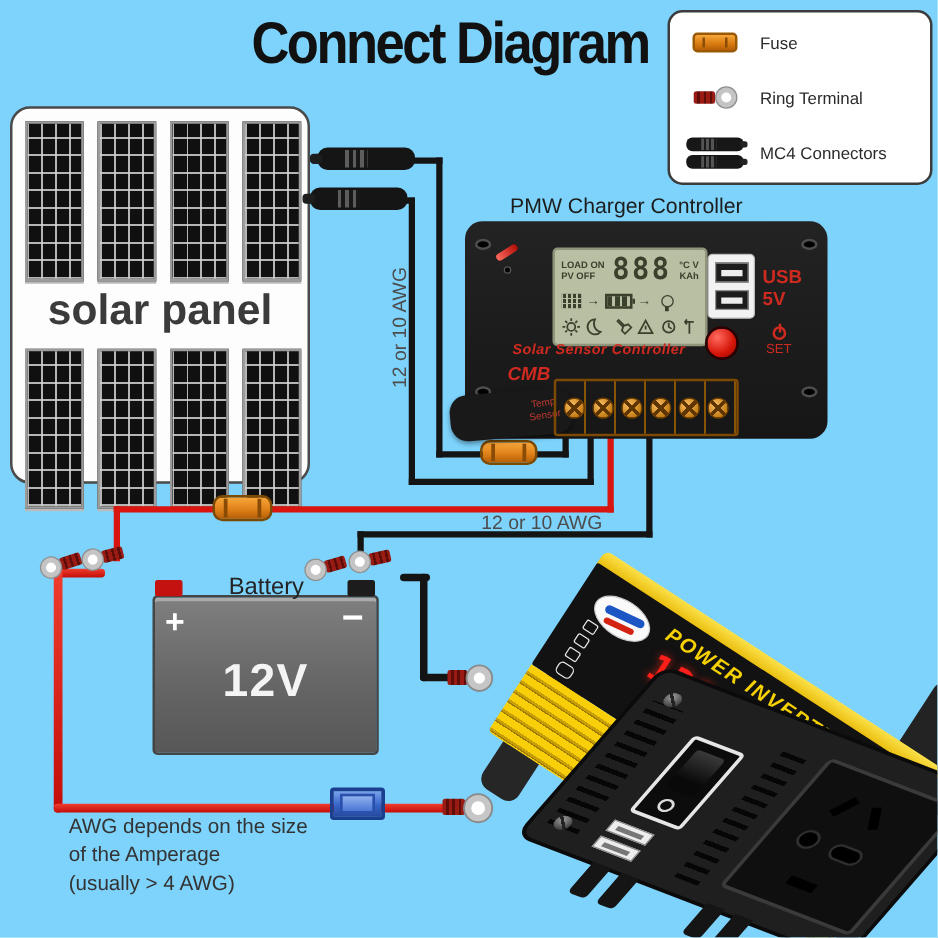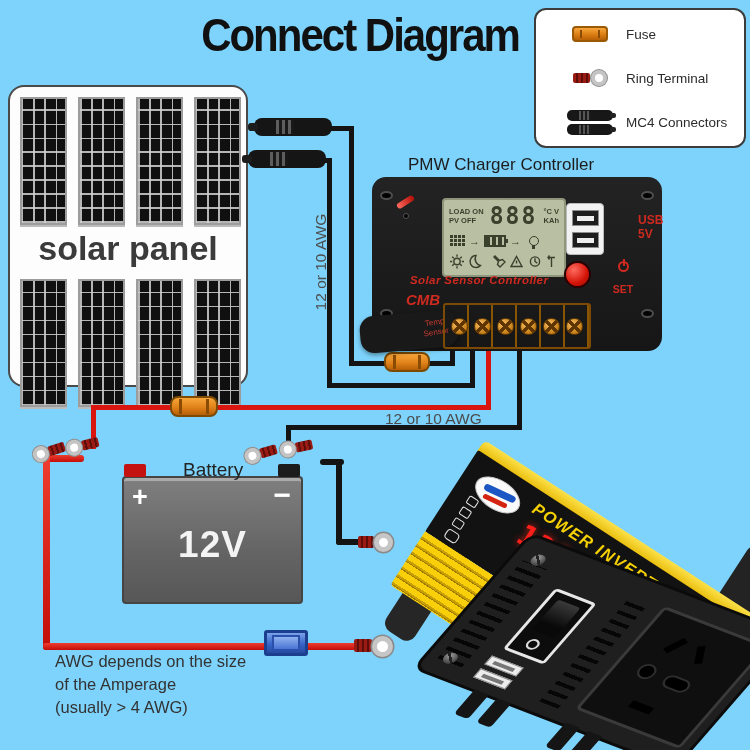--- a/index.html
+++ b/index.html
@@ -6,21 +6,21 @@
   body { font-family:"Liberation Sans", sans-serif; background:#ffffff; }
   #stage { position:relative; width:750px; height:750px; background:#7dd3fc; overflow:hidden; }
 
   
   .title { position:absolute; left:150px; top:8px; width:420px; text-align:center;
     font-size:42px; font-weight:bold; color:#111; letter-spacing:-2px;
     transform:scaleY(1.12); transform-origin:top; }
 
   
   .legend { position:absolute; left:534px; top:8px; width:212px; height:140px;
-    background:#fff; border:2px solid #3c3c3c; border-radius:12px; padding:8px 28px;
+    background:#fff; border:2px solid #3c3c3c; border-radius:12px; padding:8px 10px;
     display:flex; flex-direction:column; justify-content:space-between; z-index:9; }
   .legend-row { display:flex; align-items:center; gap:10px; height:32px; }
   .legend-label { font-size:13.5px; color:#2b2b2b; white-space:nowrap; }
   .ic-box { width:52px; display:flex; align-items:center; justify-content:center; flex:none; }
   .fuse-orange { width:36px; height:16px; border-radius:4px; border:2px solid #9a5a05;
     background:linear-gradient(180deg,#f7a63a,#d87a10 60%,#b55f06); position:relative; }
   .fuse-orange::after { content:""; position:absolute; inset:2px 6px;
     border-left:2px solid #8a4c04; border-right:2px solid #8a4c04; }
   .fuse-blue { width:44px; height:26px; border-radius:3px; border:3px solid #1c3e8e;
     background:linear-gradient(180deg,#7ba3ea,#3764c8 55%,#274a9e); position:relative; }
@@ -105,29 +105,29 @@
   .lcd-bulb-ic::after { content:""; position:absolute; left:2px; top:8px; width:2.5px; height:4px;
     background:#39402c; }
   .usb-mod { position:absolute; left:194px; top:26px; width:38px; height:52px; background:#f2f2f2;
     border-radius:4px; border:1px solid #bbb; display:flex; flex-direction:column;
     align-items:center; justify-content:space-evenly; }
   .usb-port { width:27px; height:16px; background:#1d1d1d; border:1px solid #8e8e8e;
     position:relative; }
   .usb-port::after { content:""; position:absolute; left:4px; top:5px; width:17px; height:5px;
     background:#ededed; }
   .usb-label { position:absolute; left:238px; top:36px; color:#cf2a20; font-weight:bold;
-    font-size:12px; line-height:1.2; text-align:left;margin-left:28px; }
+    font-size:15px; line-height:1.2; text-align:left; }
   .red-btn { position:absolute; left:192px; top:84px; width:27px; height:27px; border-radius:50%;
     background:radial-gradient(circle at 35% 30%,#ff6b5e,#d51408 60%,#8e0b03); border:2px solid #2a0000; }
   .set-wrap { position:absolute; left:236px; top:84px; width:30px; text-align:center; color:#cf2a20; }
   .pwr-ic { width:11px; height:11px; border:2px solid #cf2a20; border-radius:50%; margin:0 auto;
     position:relative; }
   .pwr-ic::after { content:""; position:absolute; left:3px; top:-4px; width:2px; height:7px;
     background:#cf2a20; }
-  .set-label { font-size:10.5px; font-weight:bold; margin-top:11px; }
+  .set-label { font-size:10.5px; font-weight:normal; margin-top:1px; }
   .ctrl-name { position:absolute; left:38px; top:97px; font-size:11.5px; font-weight:bold;
     font-style:italic; color:#cf2a20; letter-spacing:.4px; }
   .ctrl-model { position:absolute; left:34px; top:114px; font-size:15px; font-weight:bold;
     font-style:italic; color:#cf2a20; }
   .tempsensor { position:absolute; left:-12px; top:136px; width:98px; height:37px; background:#191919;
     border-radius:14px; transform:rotate(-5deg); box-shadow:0 2px 4px rgba(0,0,0,.4); }
   .temp-label { position:absolute; right:10px; top:7px; font-size:8px; color:#c23a30;
     line-height:1.25; transform:rotate(-4deg); text-align:center; }
   .tblock { position:absolute; left:71px; top:126px; width:148px; height:46px;
     background:linear-gradient(180deg,#f3a231,#d07d0e 60%,#a65d05); border:2px solid #7c4a02;

